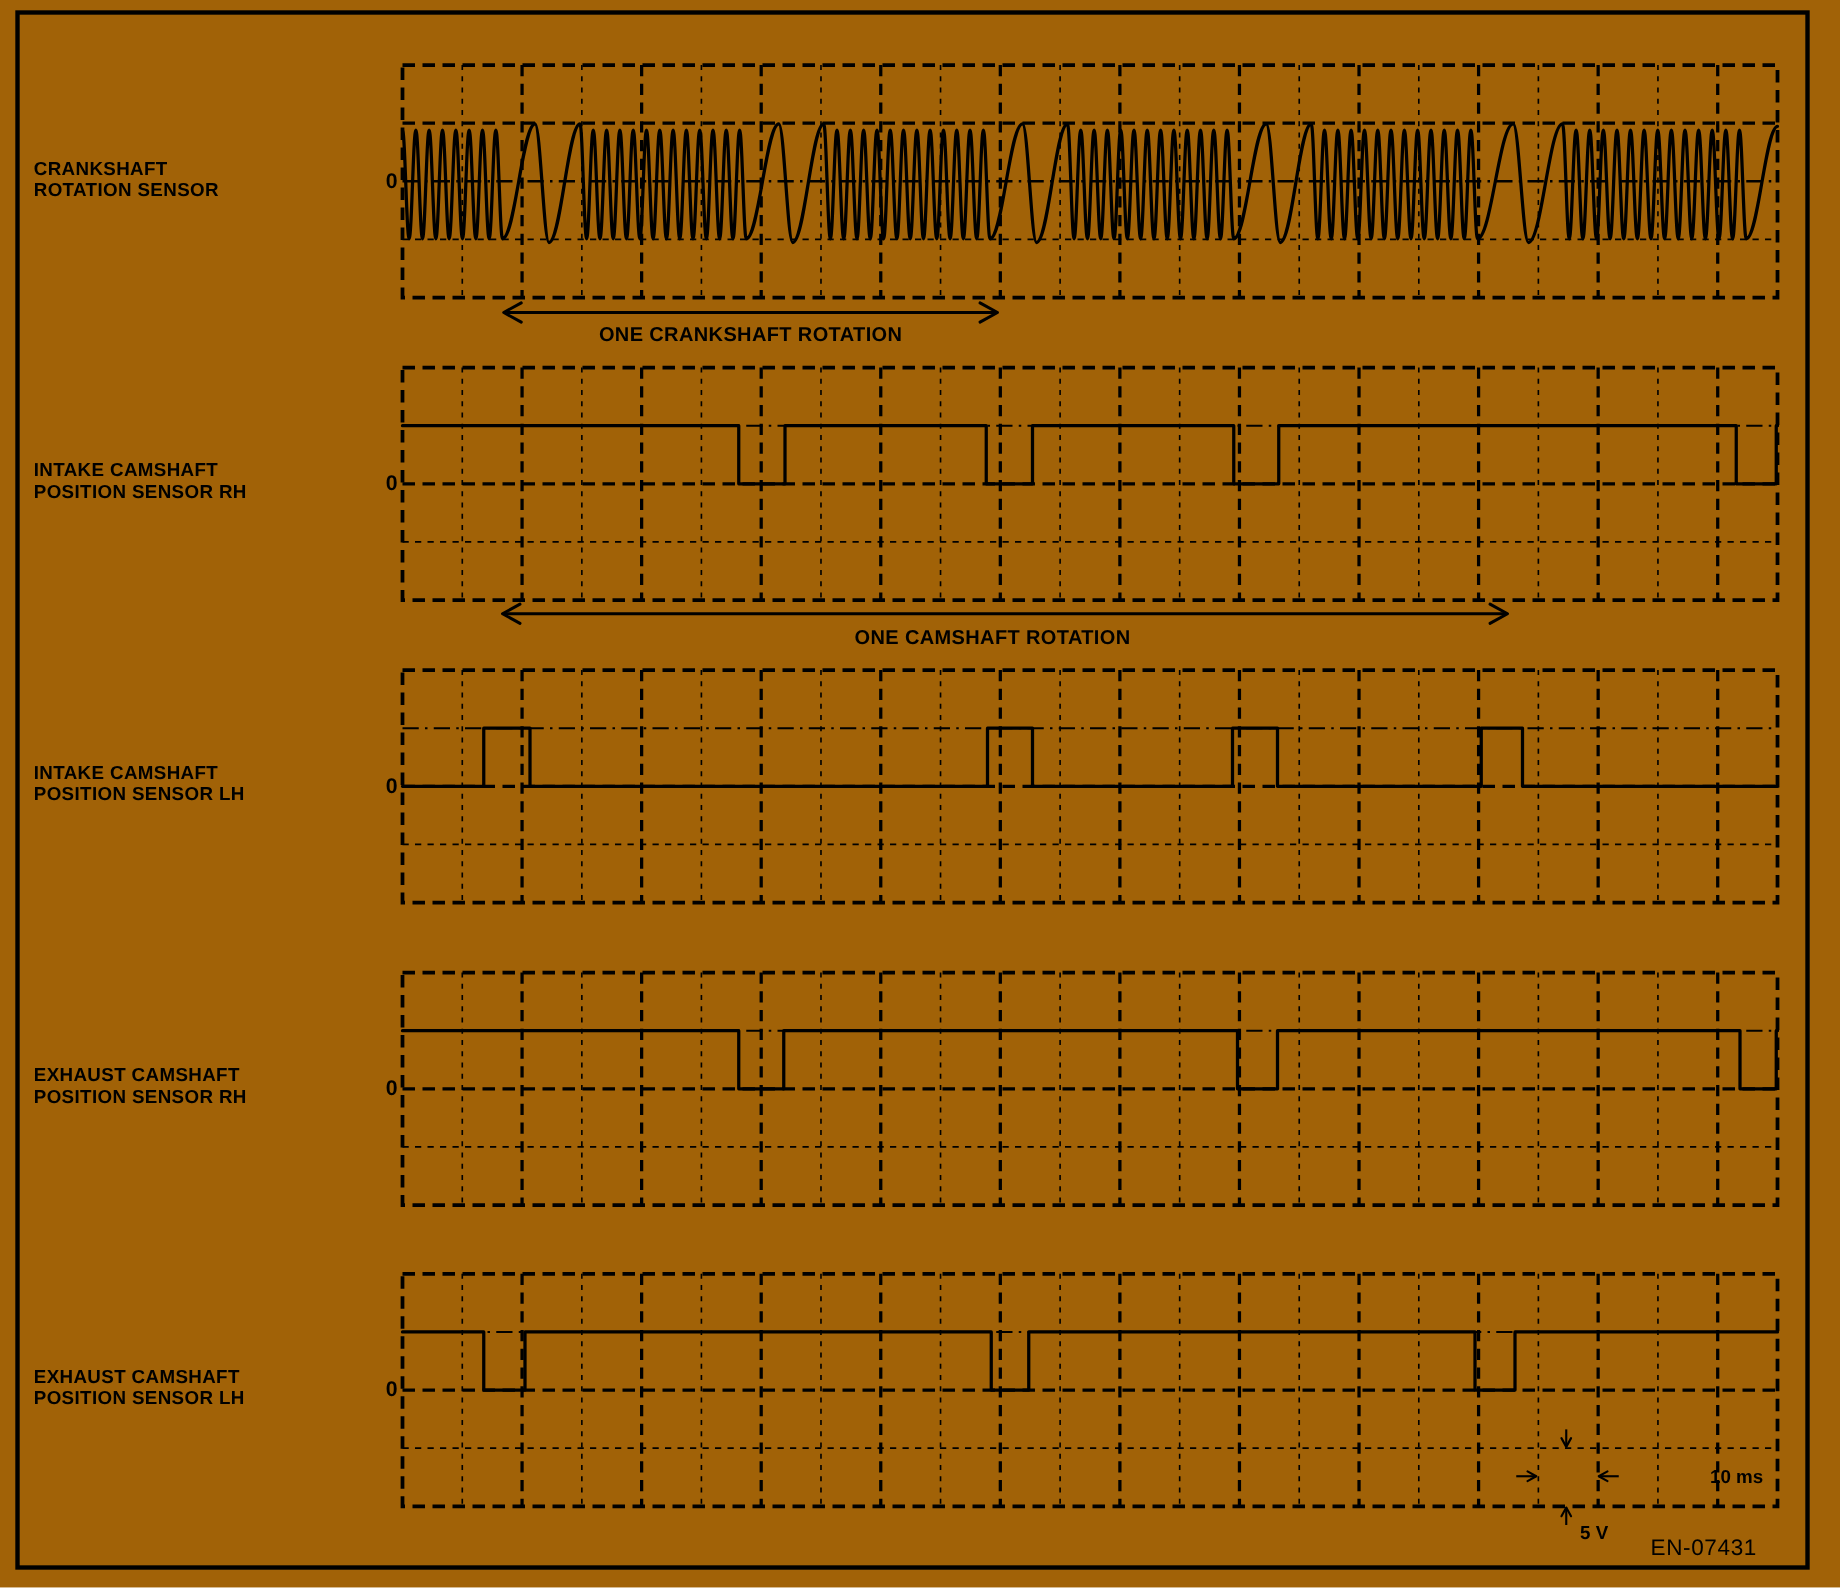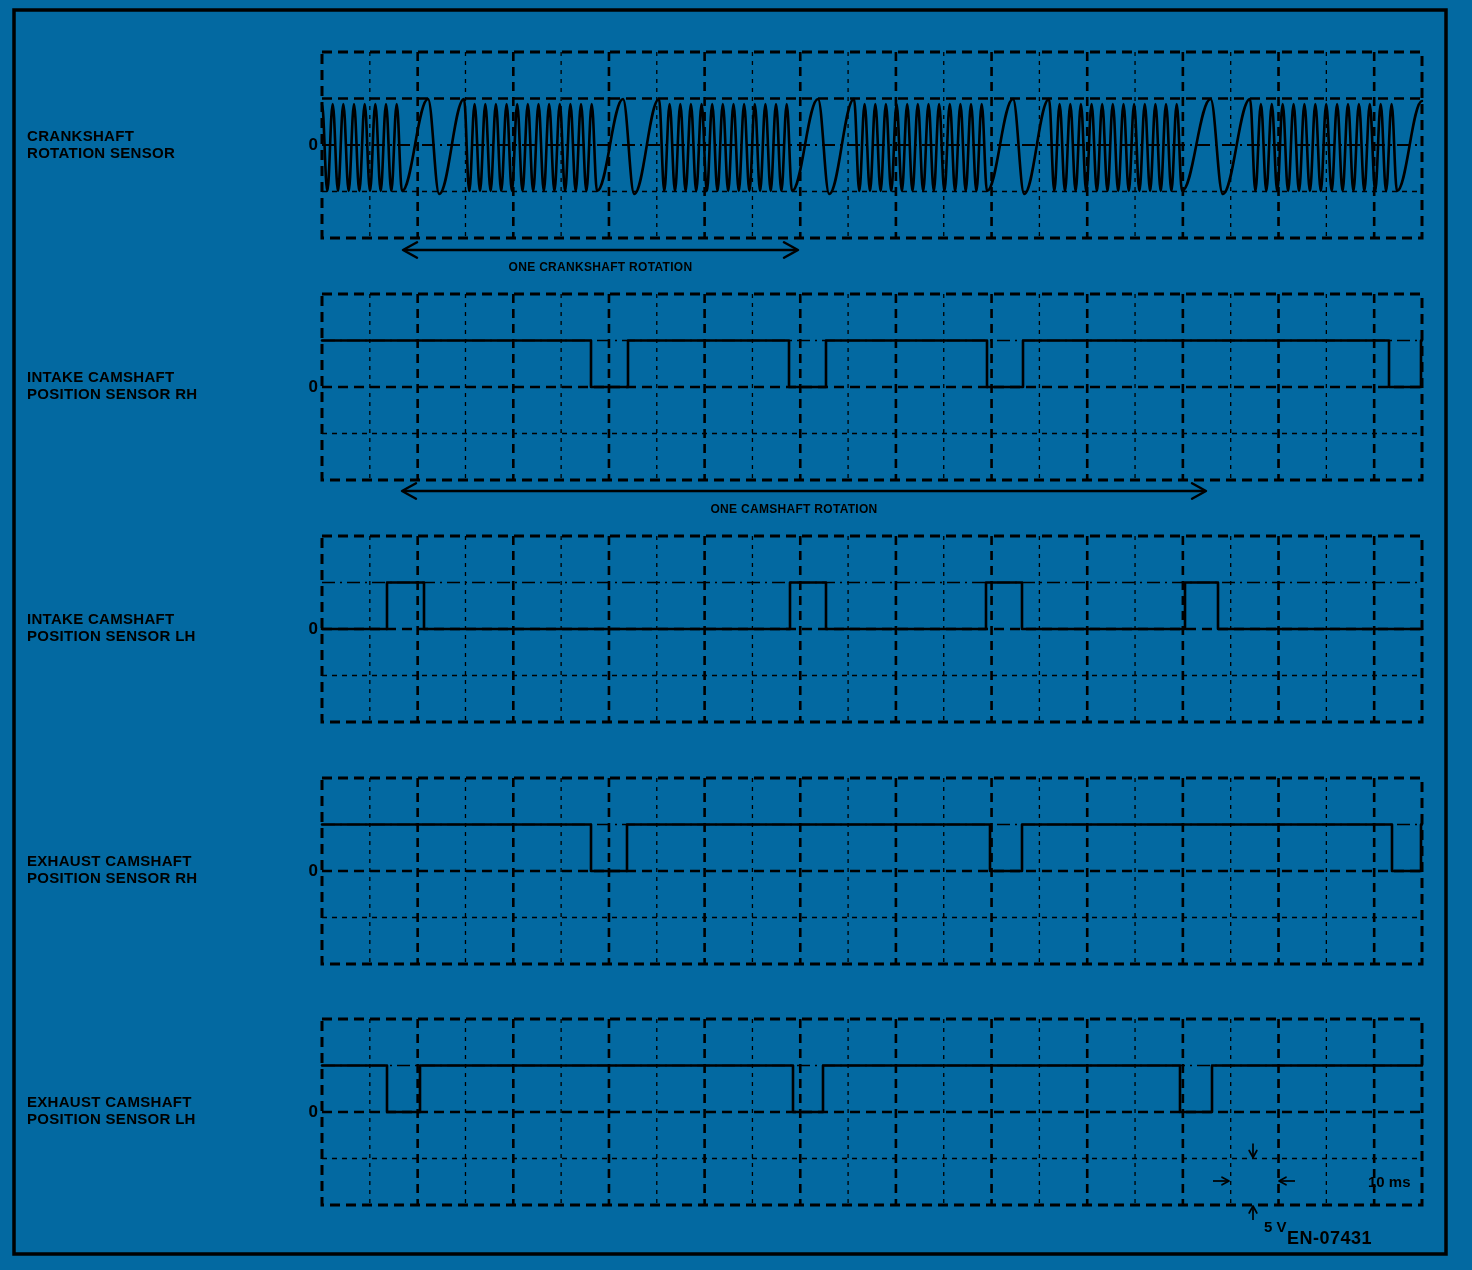--- a/index.html
+++ b/index.html
@@ -1,19 +1,19 @@
 <!DOCTYPE html>
 <html><head>
 <meta charset="utf-8">
 <style>
   html,body{margin:0;padding:0;background:#ffffff;}
   .stage{
     position:relative;
     width:1472px;height:1270px;
-    background:#0369a1;
+    background:#a16207;
     font-family:"Liberation Sans", sans-serif;
     color:#000;
     overflow:hidden;
   }
   svg.scene{position:absolute;left:0;top:0;}
   .txt{position:absolute;white-space:nowrap;color:#000;}
   .sensor-label{
     left:27px;width:280px;
     font-weight:bold;font-size:15px;line-height:17px;
     letter-spacing:.3px;
@@ -25,27 +25,27 @@
   .sensor-label.p4{top:1093px;}
   .zero-label{
     left:294px;width:24px;text-align:right;
     font-weight:bold;font-size:17px;line-height:18px;
   }
   .zero-label.p0{top:136px;}
   .zero-label.p1{top:378px;}
   .zero-label.p2{top:620px;}
   .zero-label.p3{top:862px;}
   .zero-label.p4{top:1103px;}
-  .rot-label{font-weight:bold;font-size:12px;text-align:center;letter-spacing:.3px;}
+  .rot-label{font-weight:bold;font-size:16px;text-align:center;letter-spacing:.3px;}
   .rot-label.crank{left:403px;width:395px;top:260px;}
   .rot-label.cam{left:392px;width:804px;top:502px;}
   .scale-label{font-weight:bold;font-size:15px;}
   .scale-label.time{left:1368px;top:1173px;}
   .scale-label.volt{left:1264px;width:50px;text-align:left;top:1218px;}
-  .fig-code{left:1287px;width:152px;text-align:left;top:1228px;font-size:18px;font-weight:bold;letter-spacing:.5px;}
+  .fig-code{left:1287px;width:152px;text-align:center;top:1228px;font-size:18px;font-weight:normal;letter-spacing:.5px;}
 </style>
 </head>
 <body>
 
 <div class="stage">
 
   <svg class="scene" width="1472" height="1270" viewBox="0 0 1472 1270">
     <g id="layer-border">
         <rect x="14" y="10" width="1432" height="1244" fill="none" stroke="#000000" stroke-width="3.5"></rect>
       </g>

